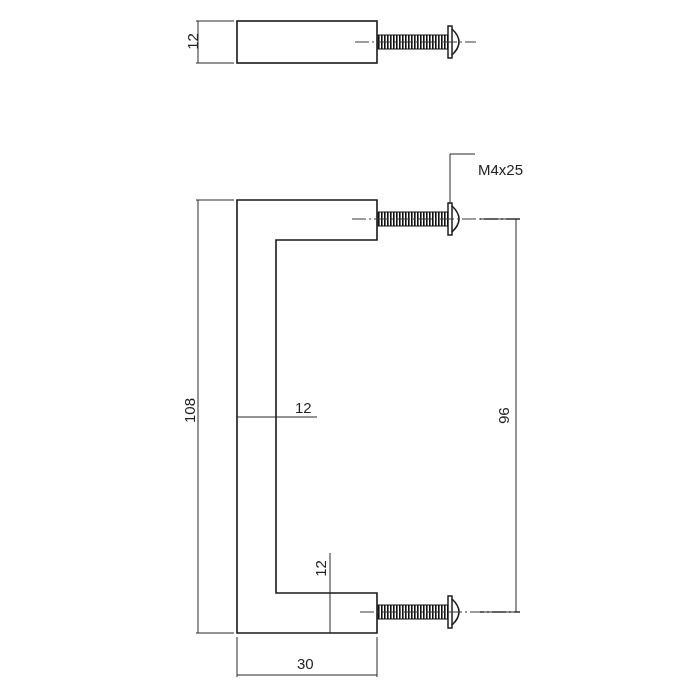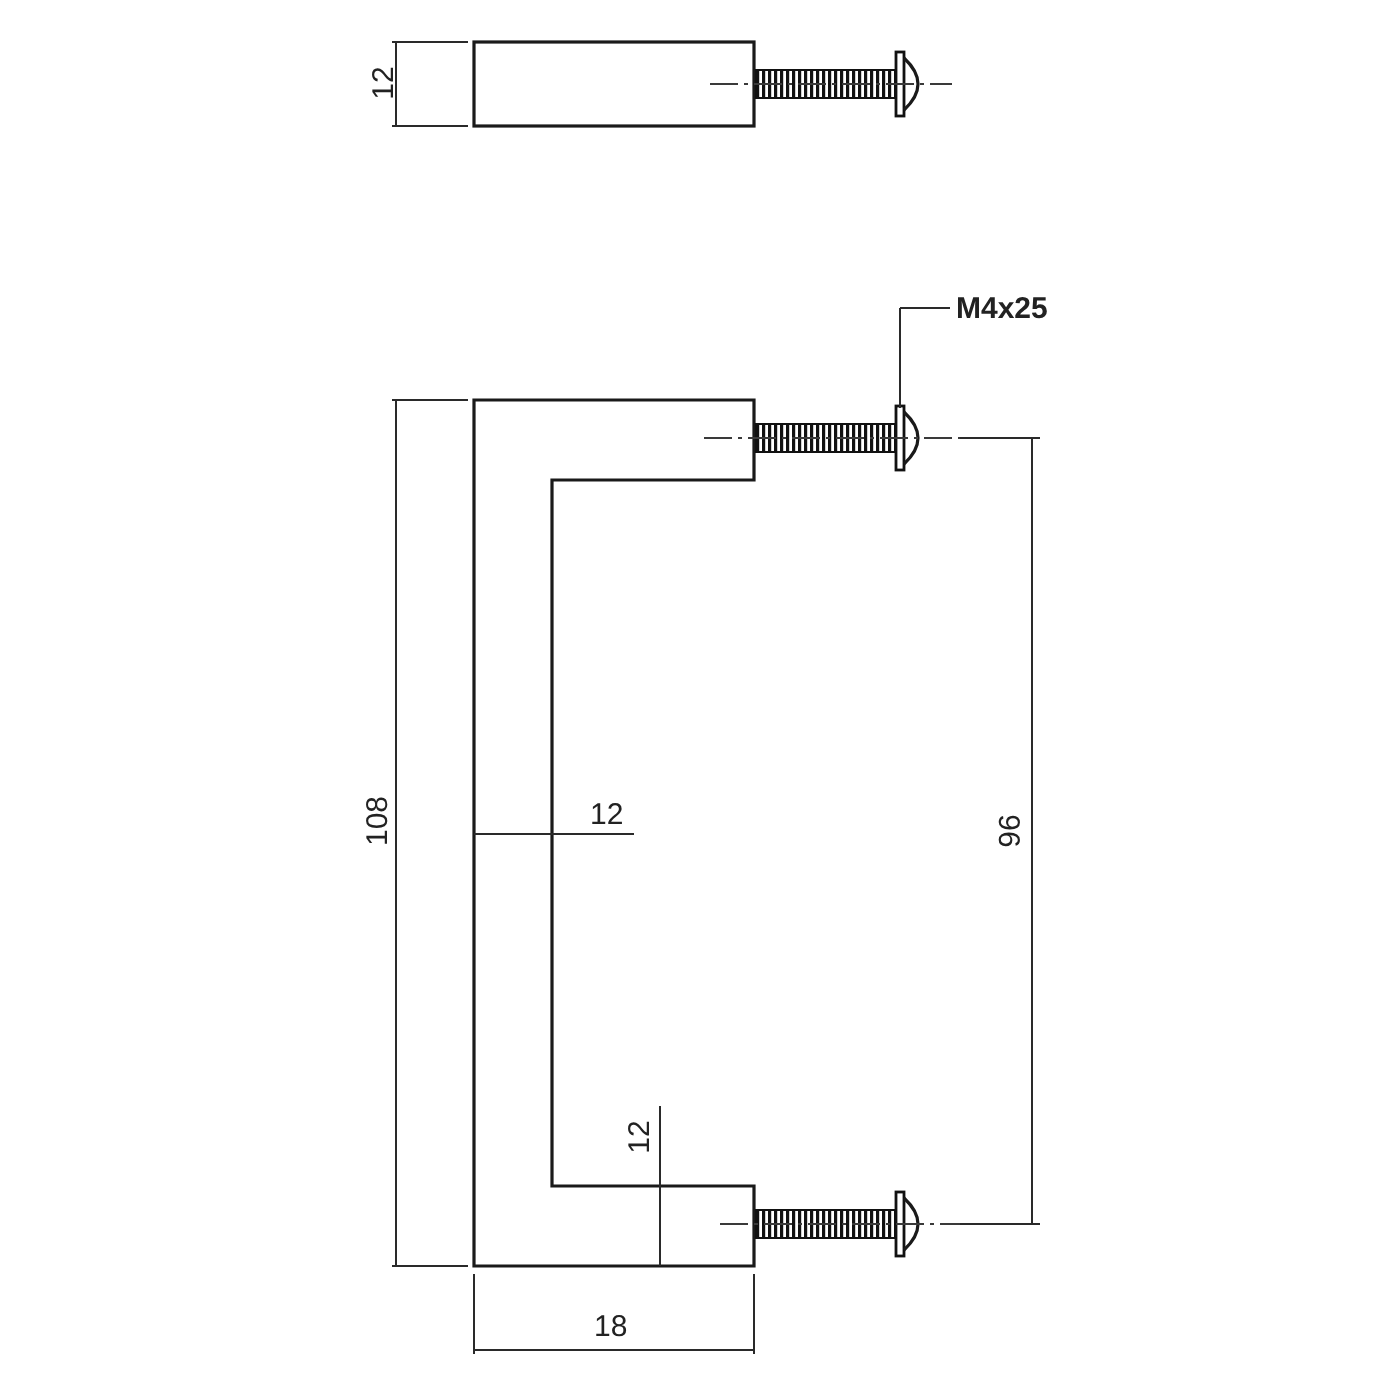--- a/index.html
+++ b/index.html
@@ -85,18 +85,18 @@
       <line class="thin" x1="237" y1="417" x2="317" y2="417"></line>
     </g>
 
     <g>
       <line class="thin" x1="330" y1="553" x2="330" y2="633"></line>
     </g>
   </g>
 </svg>
 
 <div class="label rot" style="left:180px; top:34px; width:24px; text-align:center;">12</div>
-<div class="label" style="left:478px; top:147px;font-weight:bold;">M4x25</div>
+<div class="label" style="left:478px; top:162px;">M4x25</div>
 <div class="label rot" style="left:174px; top:403px; width:30px; text-align:center;">108</div>
 <div class="label rot" style="left:492px; top:408px; width:24px; text-align:center; transform: rotate(90deg);">96</div>
-<div class="label" style="left:297px; top:656px;">18</div>
+<div class="label" style="left:297px; top:656px;">30</div>
 <div class="label" style="left:295px; top:400px;">12</div>
 <div class="label rot" style="left:308px; top:561px; width:24px; text-align:center;">12</div>
 
 </body></html>

